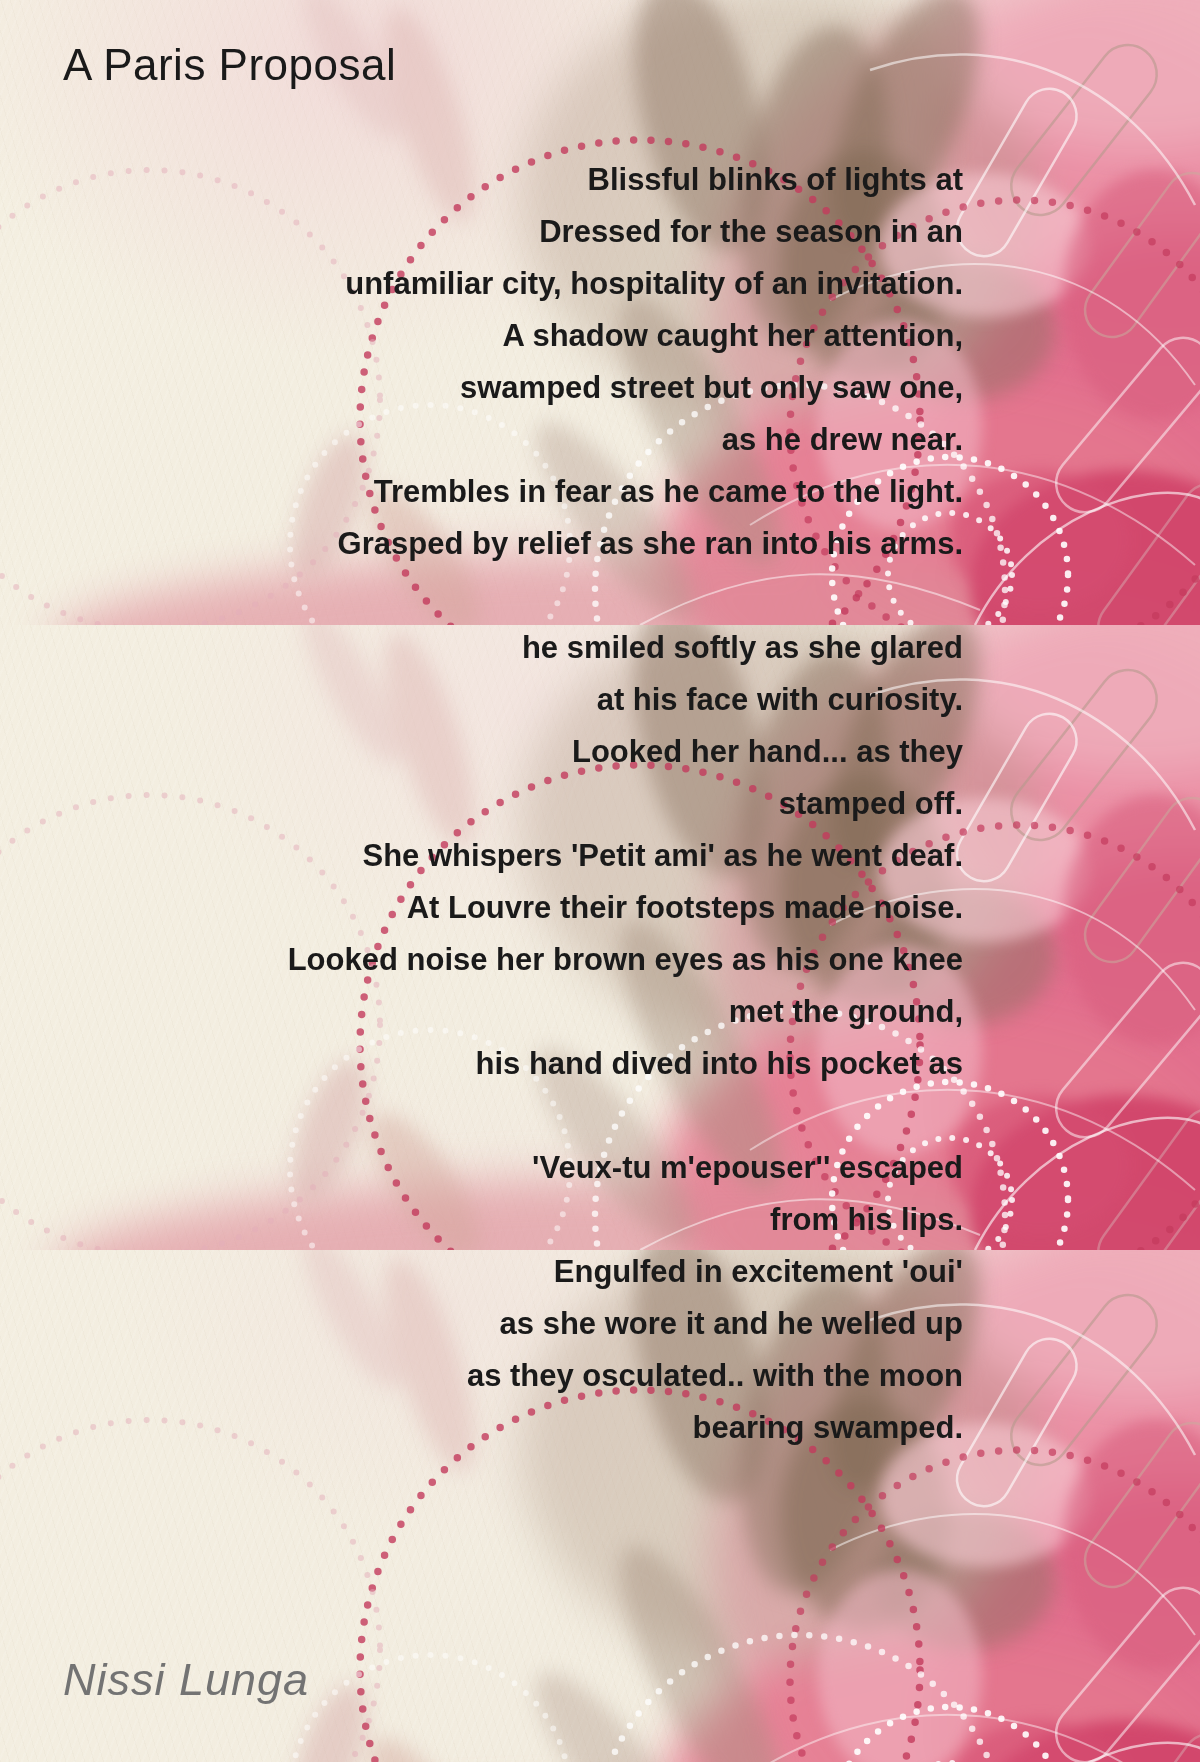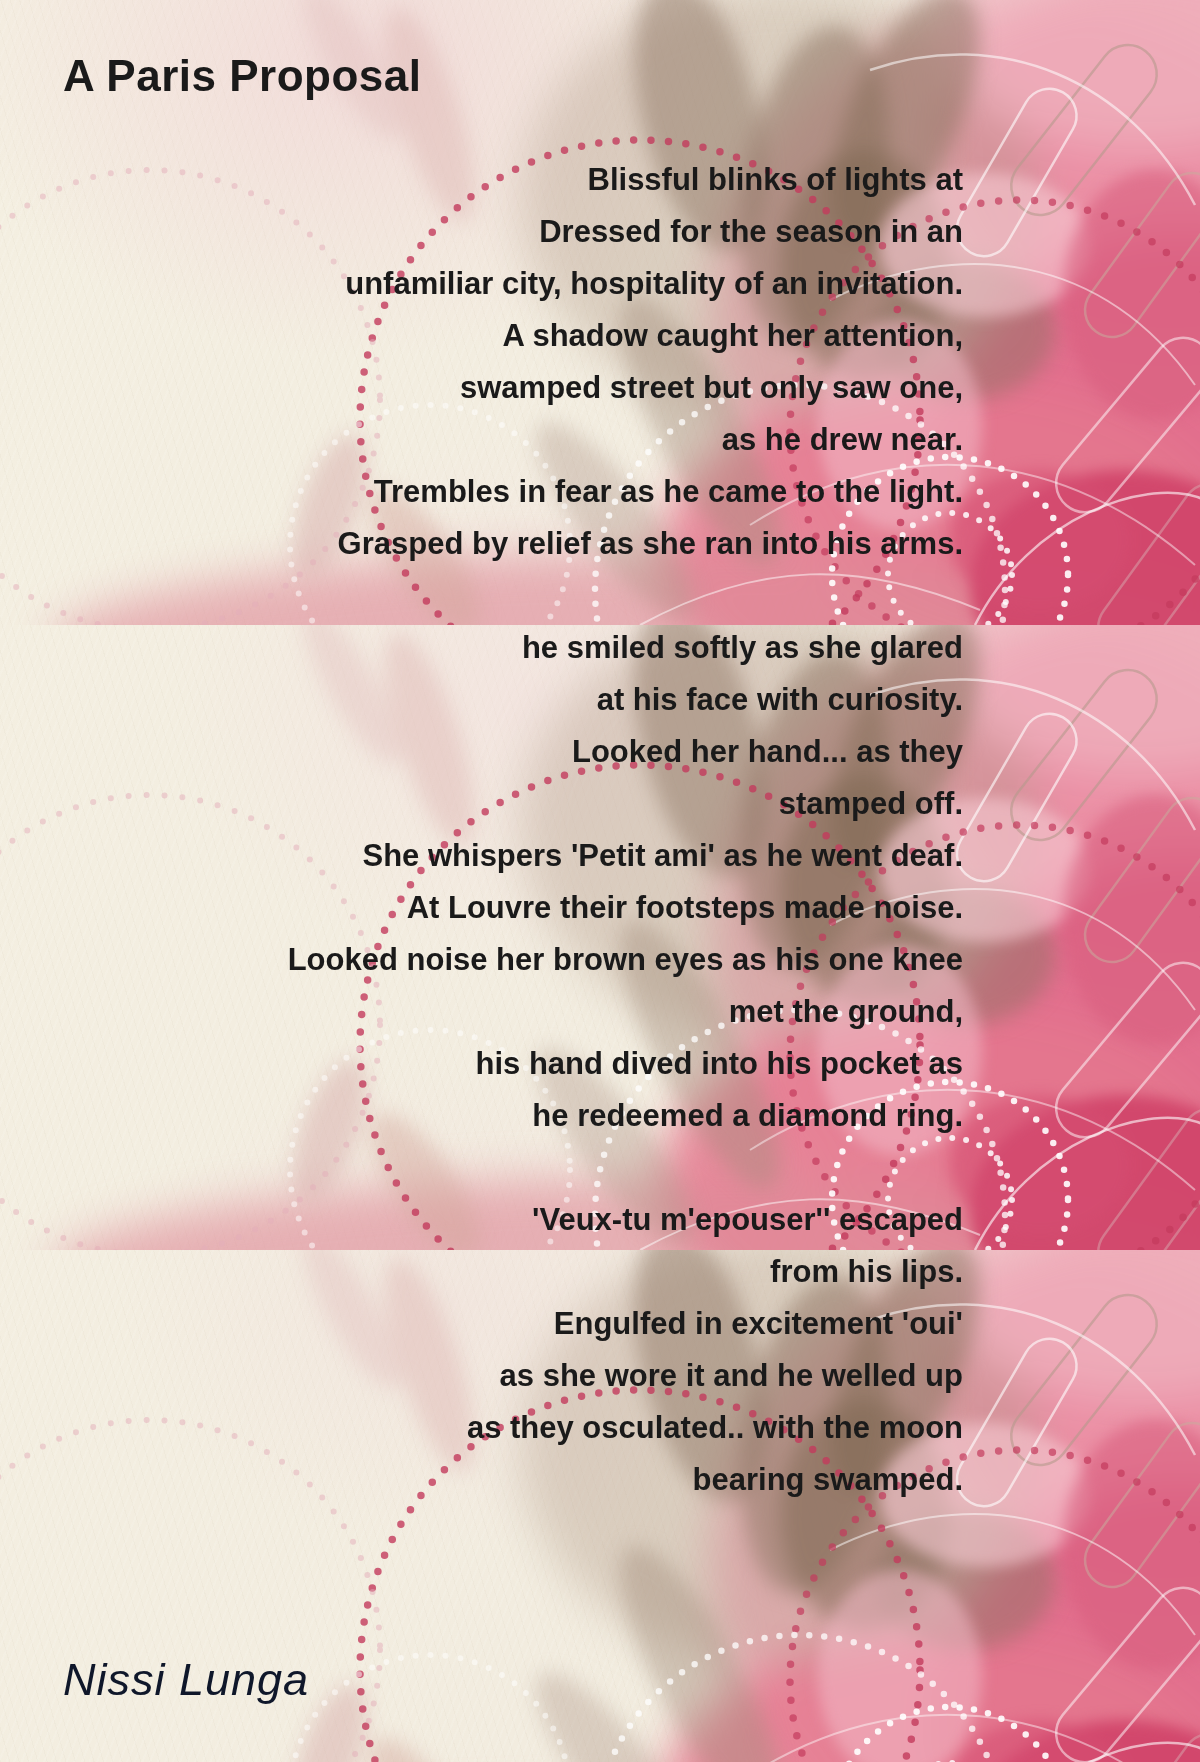--- a/index.html
+++ b/index.html
@@ -20,29 +20,29 @@
       repeating-linear-gradient(112deg, rgba(255,255,255,.10) 0 2px, rgba(255,255,255,0) 2px 7px),
       repeating-linear-gradient(74deg, rgba(213,204,184,.12) 0 1px, rgba(213,204,184,0) 1px 9px),
       linear-gradient(100deg,#f4efe1 0%,#f2ecdf 55%,#efe8da 100%);
   }
   .tile{position:absolute;left:0;width:1200px;height:625px;overflow:hidden;display:block;}
   .tile.t1{top:0;}
   .tile.t2{top:625px;}
   .tile.t3{top:1250px;}
   .content{position:absolute;inset:0;color:#1a1a1a;}
   .title{
-    position:absolute;left:63px;top:51px;margin:0;
-    font-size:44px;line-height:50px;font-weight:bold;letter-spacing:.5px;
+    position:absolute;left:63px;top:40px;margin:0;
+    font-size:44px;line-height:50px;font-weight:normal;letter-spacing:.5px;
   }
   .poem{position:absolute;left:63px;top:154px;width:900px;text-align:right;}
   .stanza{margin:0 0 52px 0;}
   .line{font-size:31px;line-height:52px;font-weight:bold;white-space:pre;}
   .author{
     position:absolute;left:63px;top:1654px;
-    font-size:45px;line-height:52px;font-style:italic;font-weight:normal;color:#0f172a;
+    font-size:45px;line-height:52px;font-style:italic;font-weight:normal;color:#737373;
     letter-spacing:1px;
   }
 </style>
 </head>
 <body>
 
 <div class="page">
 
   <div class="bg"></div>
 
@@ -135,21 +135,20 @@
         <div class="stanza">
           <div class="line">he smiled softly as she glared</div>
           <div class="line">at his face with curiosity.</div>
           <div class="line">Looked her hand... as they</div>
           <div class="line">stamped off.</div>
           <div class="line">She whispers 'Petit ami' as he went deaf.</div>
           <div class="line">At Louvre their footsteps made noise.</div>
           <div class="line">Looked noise her brown eyes as his one knee</div>
           <div class="line">met the ground,</div>
           <div class="line">his hand dived into his pocket as</div>
-          <div class="line">he redeemed a diamond ring.</div>
         </div>
         <div class="stanza">
           <div class="line">'Veux-tu m'epouser'' escaped</div>
           <div class="line">from his lips.</div>
           <div class="line">Engulfed in excitement 'oui'</div>
           <div class="line">as she wore it and he welled up</div>
           <div class="line">as they osculated.. with the moon</div>
           <div class="line">bearing swamped.</div>
         </div>
       </div>

